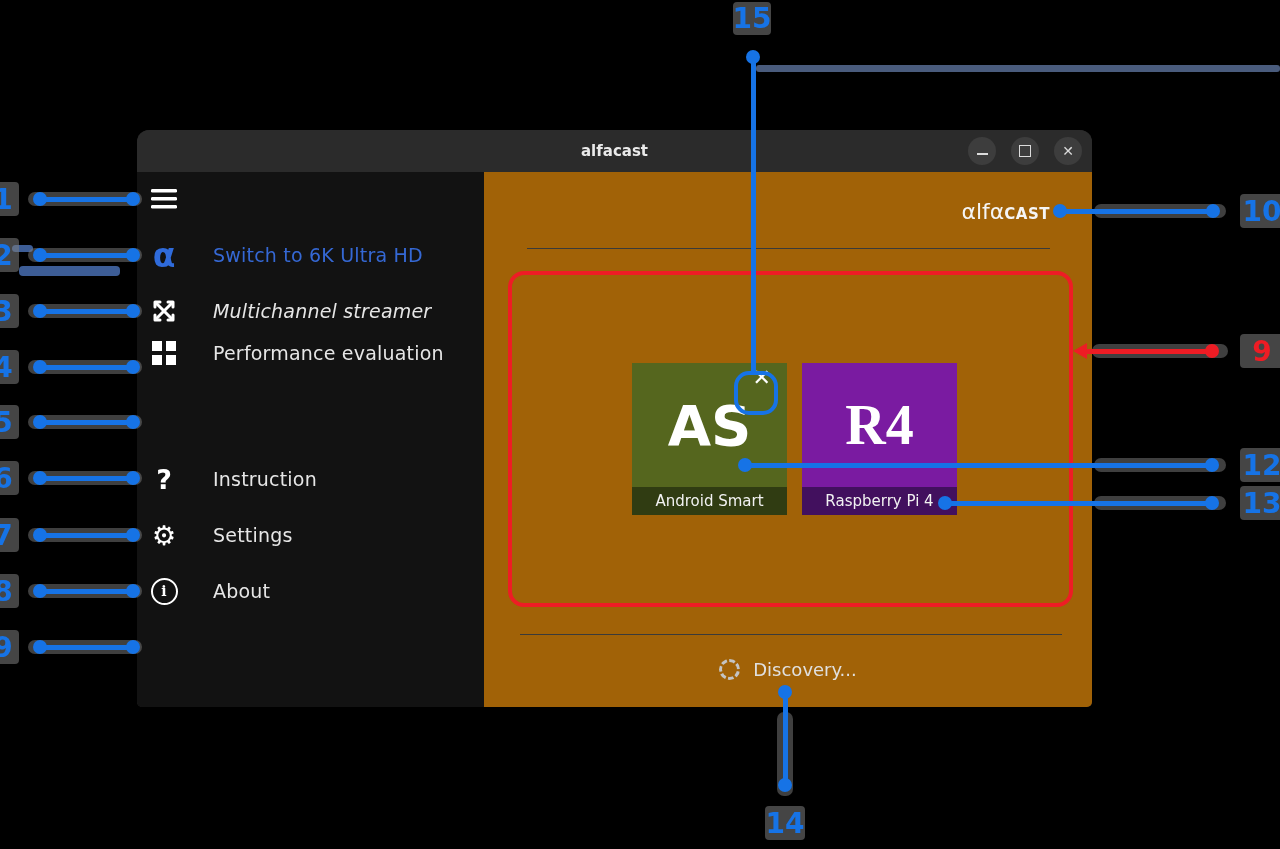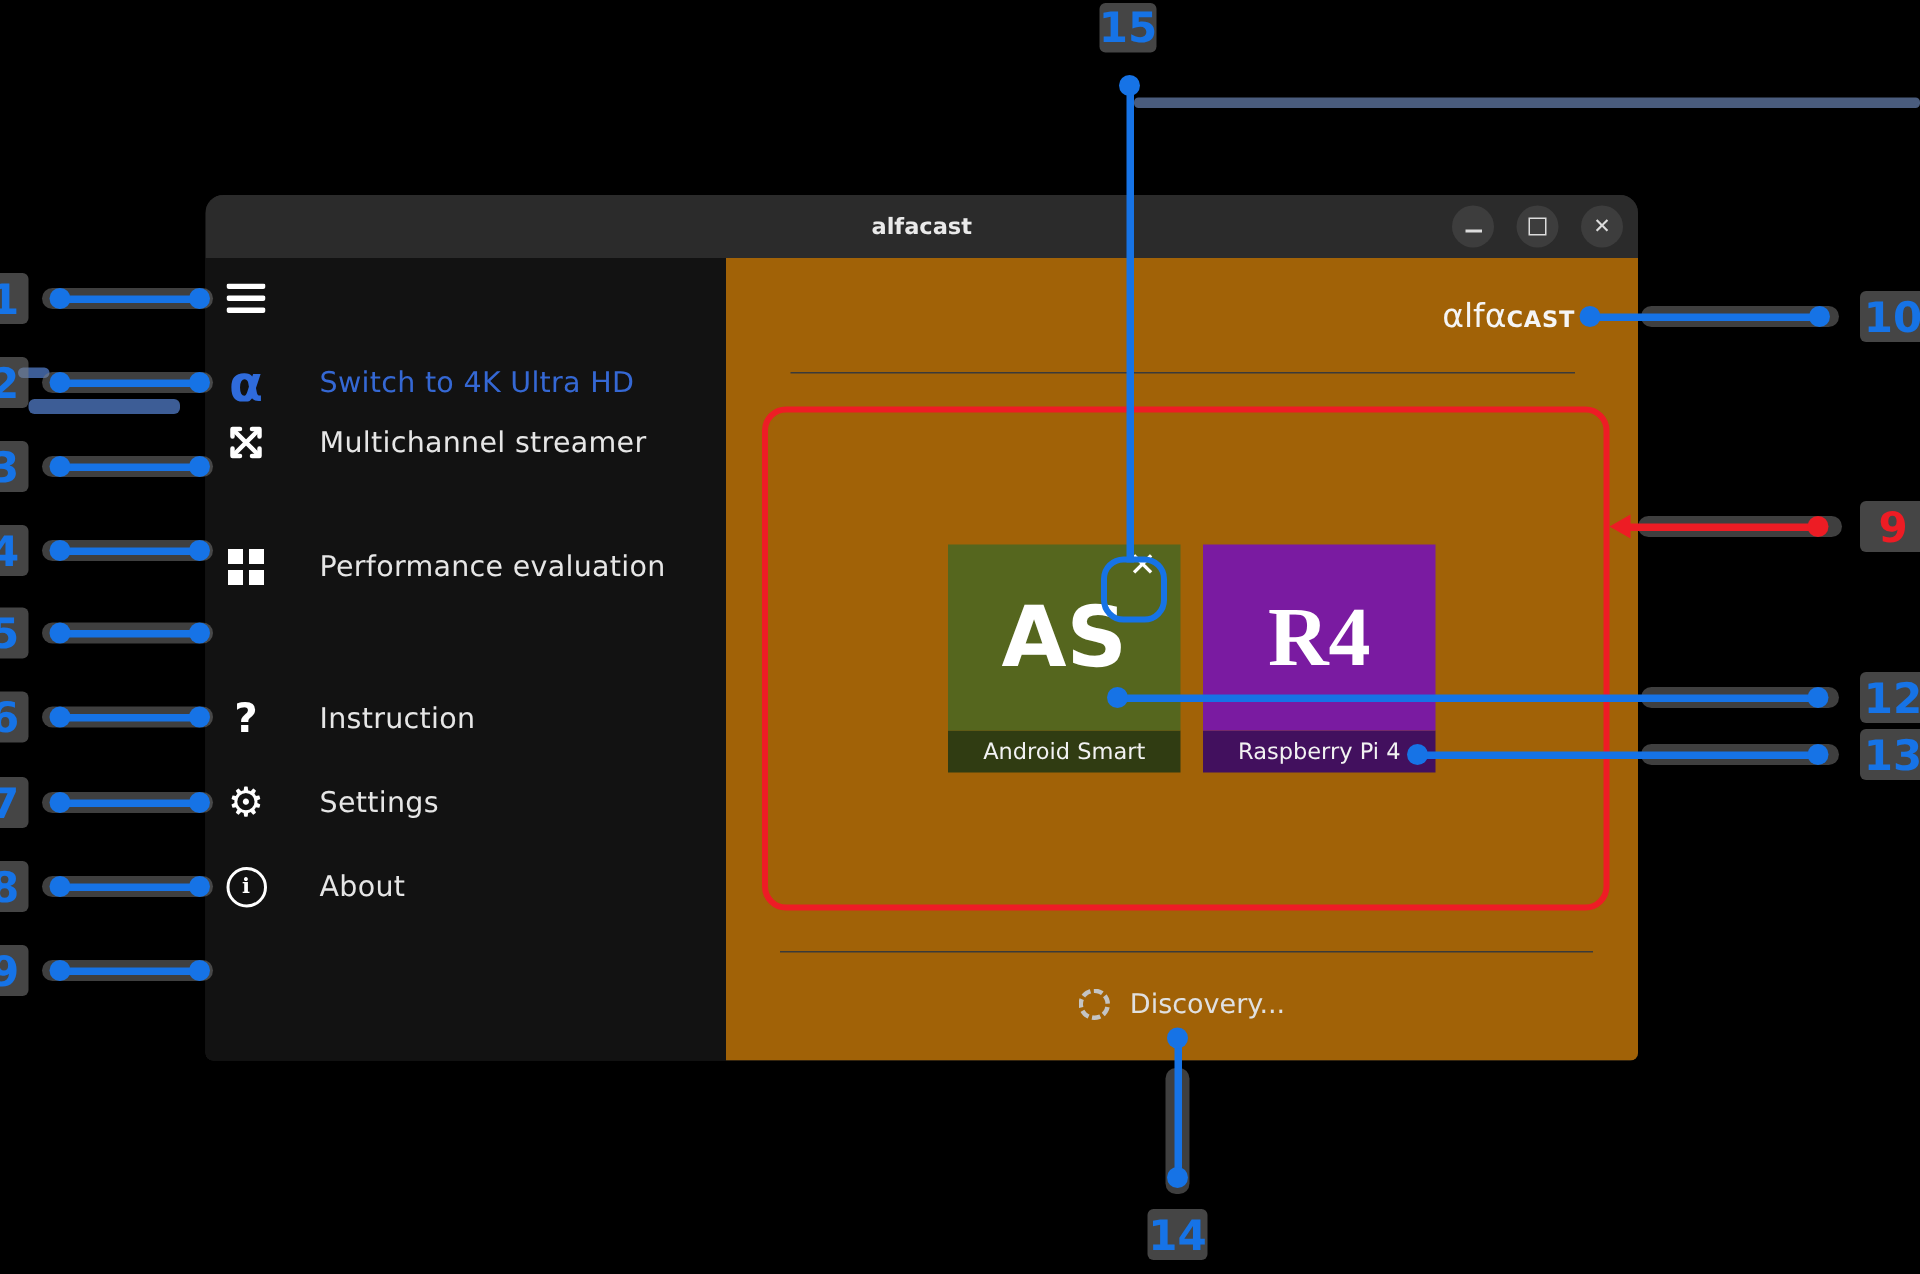--- a/index.html
+++ b/index.html
@@ -112,38 +112,38 @@
                 <rect x="0" y="16" width="26" height="3.6" rx="1.4" fill="#fff"></rect>
               </svg>
           </span>
           <span class="lbl"></span>
         </div>
 
         <div class="srow" style="top:63px;">
           <span class="icon">
               <span class="alpha-glyph">α</span>
             </span>
-          <span class="lbl accent">Switch to 4K Ultra HD</span>
-        </div>
-
-        <div class="srow" style="top:103px;">
+          <span class="lbl accent">Switch to 6K Ultra HD</span>
+        </div>
+
+        <div class="srow" style="top:119px;font-style:italic;">
           <span class="icon">
             <svg width="26" height="26" viewBox="0 0 26 26" fill="none" stroke="#fff" stroke-width="3" stroke-linecap="round" stroke-linejoin="round">
               <line x1="6" y1="6" x2="20" y2="20"></line>
                 <line x1="20" y1="6" x2="6" y2="20"></line>
               <polyline points="4,9 4,4 9,4"></polyline>
                 <polyline points="17,4 22,4 22,9"></polyline>
               <polyline points="22,17 22,22 17,22"></polyline>
                 <polyline points="9,22 4,22 4,17"></polyline>
             </svg>
           </span>
           <span class="lbl">Multichannel streamer</span>
         </div>
 
-        <div class="srow" style="top:186px;">
+        <div class="srow" style="top:161px;">
           <span class="icon">
             <svg width="24" height="24" viewBox="0 0 24 24">
                 <rect x="0" y="0" width="10" height="10" fill="#fff"></rect>
                 <rect x="14" y="0" width="10" height="10" fill="#fff"></rect>
                 <rect x="0" y="14" width="10" height="10" fill="#fff"></rect>
                 <rect x="14" y="14" width="10" height="10" fill="#fff"></rect>
               </svg>
           </span>
           <span class="lbl">Performance evaluation</span>
         </div>

